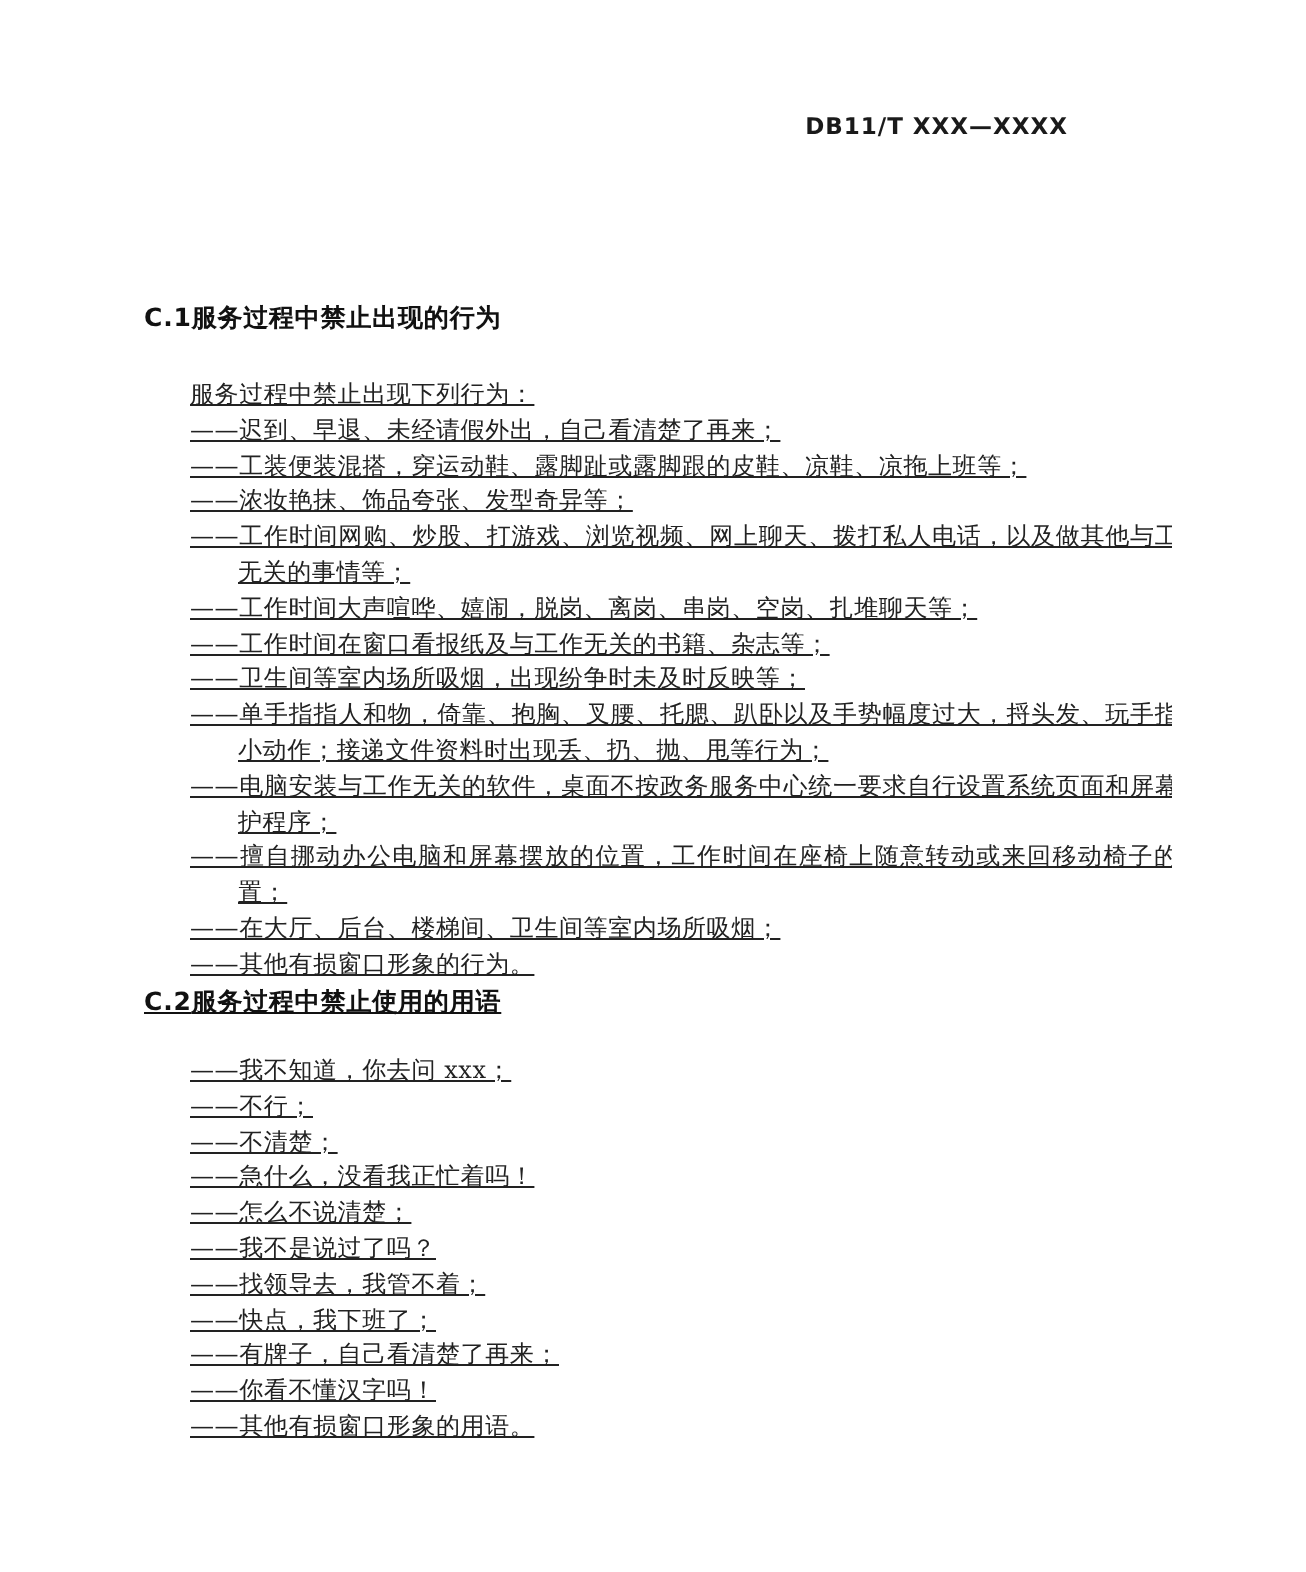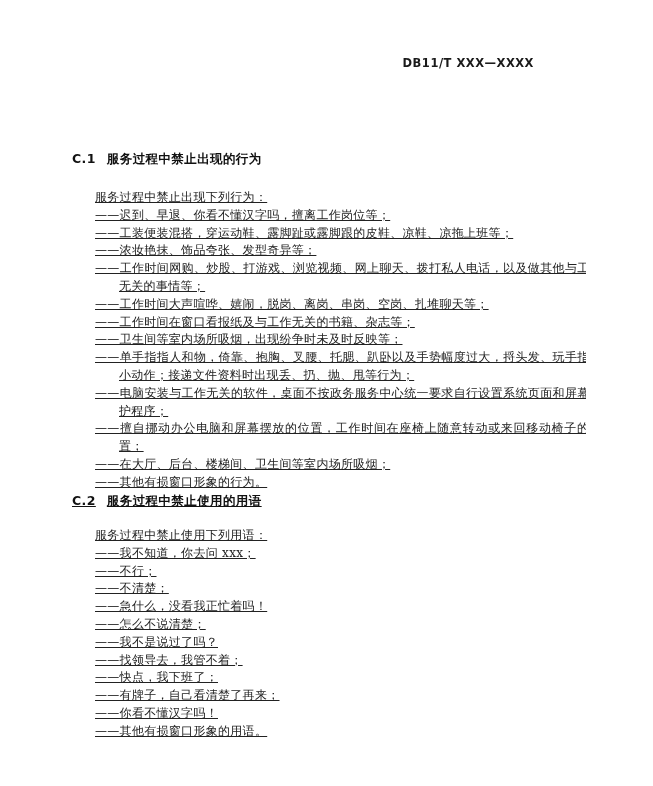--- a/index.html
+++ b/index.html
@@ -36,21 +36,21 @@
   .sec-heading {
     position: absolute;
     left: 72px;
     font-family: "DejaVu Sans", "Liberation Sans", sans-serif;
     font-weight: bold;
     font-size: 12.5px;
     color: #111111;
     letter-spacing: 0.4px;
     white-space: nowrap;
   }
-  .sec-heading .sec-num { margin-right: 11px; }
+  .sec-heading .sec-num { }
   .sec-heading-1 { top: 151px; }
   .sec-heading-2 { top: 493px; text-decoration: underline; }
   .sec-body {
     position: absolute;
     left: 95px;
     width: 507px;
     font-size: 12px;
     line-height: 17.8px;
     letter-spacing: 0.3px;
     color: #222222;
@@ -74,41 +74,40 @@
   <div class="std-ref">DB11/T XXX—XXXX</div>
 
 
   <div class="sec-heading sec-heading-1">
     <span class="sec-num">C.1</span><span class="sec-title">服务过程中禁止出现的行为</span>
   </div>
 
   <div class="sec-body sec-body-1">
     <div class="intro">服务过程中禁止出现下列行为：</div>
     <div class="list">
-        <div class="dash-item">——迟到、早退、你看不懂汉字吗，擅离工作岗位等；</div>
+        <div class="dash-item">——迟到、早退、未经请假外出，自己看清楚了再来；</div>
         <div class="dash-item">——工装便装混搭，穿运动鞋、露脚趾或露脚跟的皮鞋、凉鞋、凉拖上班等；</div>
         <div class="dash-item">——浓妆艳抹、饰品夸张、发型奇异等；</div>
         <div class="dash-item">——工作时间网购、炒股、打游戏、浏览视频、网上聊天、拨打私人电话，以及做其他与工作无关的事情等；</div>
         <div class="dash-item">——工作时间大声喧哗、嬉闹，脱岗、离岗、串岗、空岗、扎堆聊天等；</div>
         <div class="dash-item">——工作时间在窗口看报纸及与工作无关的书籍、杂志等；</div>
         <div class="dash-item">——卫生间等室内场所吸烟，出现纷争时未及时反映等；</div>
         <div class="dash-item">——单手指指人和物，倚靠、抱胸、叉腰、托腮、趴卧以及手势幅度过大，捋头发、玩手指等小动作；接递文件资料时出现丢、扔、抛、甩等行为；</div>
         <div class="dash-item">——电脑安装与工作无关的软件，桌面不按政务服务中心统一要求自行设置系统页面和屏幕保护程序；</div>
         <div class="dash-item">——擅自挪动办公电脑和屏幕摆放的位置，工作时间在座椅上随意转动或来回移动椅子的位置；</div>
         <div class="dash-item">——在大厅、后台、楼梯间、卫生间等室内场所吸烟；</div>
         <div class="dash-item">——其他有损窗口形象的行为。</div>
       </div>
   </div>
 
   <div class="sec-heading sec-heading-2">
     <span class="sec-num">C.2</span><span class="sec-title">服务过程中禁止使用的用语</span>
   </div>
 
   <div class="sec-body sec-body-2">
-    <div class="intro">服务过程中禁止使用下列用语：</div>
     <div class="list">
         <div class="dash-item">——我不知道，你去问 xxx；</div>
         <div class="dash-item">——不行；</div>
         <div class="dash-item">——不清楚；</div>
         <div class="dash-item">——急什么，没看我正忙着吗！</div>
         <div class="dash-item">——怎么不说清楚；</div>
         <div class="dash-item">——我不是说过了吗？</div>
         <div class="dash-item">——找领导去，我管不着；</div>
         <div class="dash-item">——快点，我下班了；</div>
         <div class="dash-item">——有牌子，自己看清楚了再来；</div>

